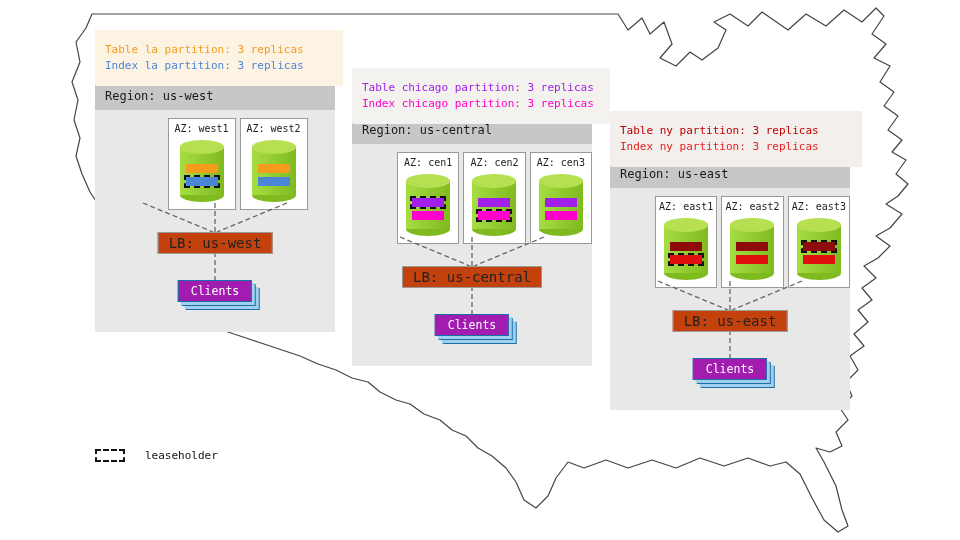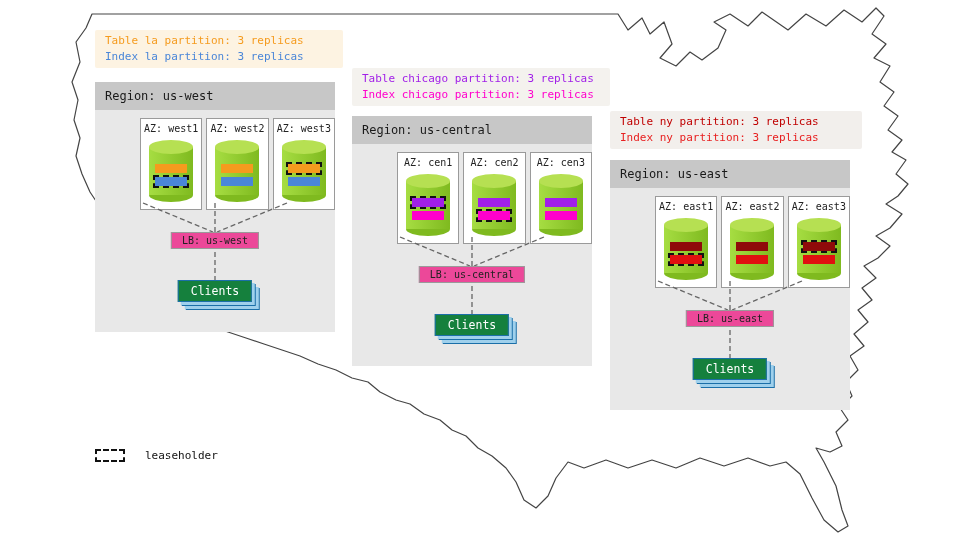--- a/index.html
+++ b/index.html
@@ -5,21 +5,21 @@
   html,body{margin:0;padding:0;}
   body{
     width:960px;height:540px;position:relative;overflow:hidden;
     background:#ffffff;
     font-family:"DejaVu Sans Mono","Liberation Mono",monospace;
   }
   
   #map-layer{position:absolute;inset:0;z-index:0;}
   
   .callout{
-    position:absolute;z-index:3;padding:3px 10px;border-radius:2px;
+    position:absolute;z-index:3;padding:12px 10px;border-radius:2px;
     font-size:11px;line-height:16px;white-space:nowrap;
   }
   .callout-west{left:95px;top:30px;width:228px;background:#fdf3e2;}
   .callout-central{left:352px;top:68px;width:238px;background:#f4f2ee;}
   .callout-east{left:610px;top:111px;width:232px;background:#f2efec;}
   .r0-l0{color:#f59b1e;} .r0-l1{color:#4a86d8;}
   .r1-l0{color:#a11fe8;} .r1-l1{color:#ff00cc;}
   .r2-l0{color:#c00000;} .r2-l1{color:#e82020;}
   
   .panel{position:absolute;width:240px;height:250px;background:#e8e8e8;z-index:2;}
@@ -51,26 +51,26 @@
   .panel-central .stripe-index{background:#ff00cc;}
   .panel-east .stripe-table{background:#8f0a0a;}
   .panel-east .stripe-index{background:#e01010;}
   .leaseholder{outline:2px dashed #111;outline-offset:0;}
   
   .connectors{position:absolute;inset:0;width:100%;height:100%;z-index:1;pointer-events:none;}
   .connectors line{stroke:#666;stroke-width:1.3;stroke-dasharray:5 3;}
   
   .lb-box{
     position:absolute;top:150px;left:50%;transform:translateX(-50%);
-    background:#ec4899;border:1px solid #9a9a9a;padding:2px 10px;
-    font-size:10px;color:#222;white-space:nowrap;z-index:2;
+    background:#c2410c;border:1px solid #9a9a9a;padding:2px 10px;
+    font-size:14px;color:#222;white-space:nowrap;z-index:2;
   }
   .clients{
     position:absolute;top:198px;left:50%;transform:translateX(-50%);
-    background:#15803d;border:1px solid #1b6fa8;color:#ffffff;
+    background:#a21caf;border:1px solid #1b6fa8;color:#ffffff;
     padding:3px 12px;font-size:11.5px;white-space:nowrap;z-index:2;
     box-shadow:3px 3px 0 #9fd0ec,4px 4px 0 #1b6fa8,7px 7px 0 #9fd0ec,8px 8px 0 #1b6fa8;
   }
   
   .lh-legend{position:absolute;left:95px;top:449px;display:flex;align-items:center;gap:20px;z-index:2;}
   .lh-swatch{width:26px;height:9px;border:2px dashed #111;background:#fff;}
   .lh-text{font-size:11px;color:#111;}
 </style>
 </head>
 <body>
@@ -122,30 +122,20 @@
     <div class="az-box">
       <div class="az-label">AZ: west2</div>
       <div class="cylinder">
         <div class="cyl-bottom"></div>
         <div class="cyl-body"></div>
         <div class="cyl-top"></div>
         <div class="stripe stripe-table"></div>
         <div class="stripe stripe-index"></div>
       </div>
     </div>
-    <div class="az-box">
-      <div class="az-label">AZ: west3</div>
-      <div class="cylinder">
-        <div class="cyl-bottom"></div>
-        <div class="cyl-body"></div>
-        <div class="cyl-top"></div>
-        <div class="stripe stripe-table leaseholder"></div>
-        <div class="stripe stripe-index"></div>
-      </div>
-    </div>
   </div>
   <svg class="connectors">
     <line x1="48" y1="121" x2="118" y2="150"></line>
     <line x1="120" y1="121" x2="120" y2="150"></line>
     <line x1="192" y1="121" x2="122" y2="150"></line>
     <line x1="120" y1="170" x2="120" y2="198"></line>
   </svg>
   <div class="lb-box">LB: us-west</div>
   <div class="clients">Clients</div>
 </div>

